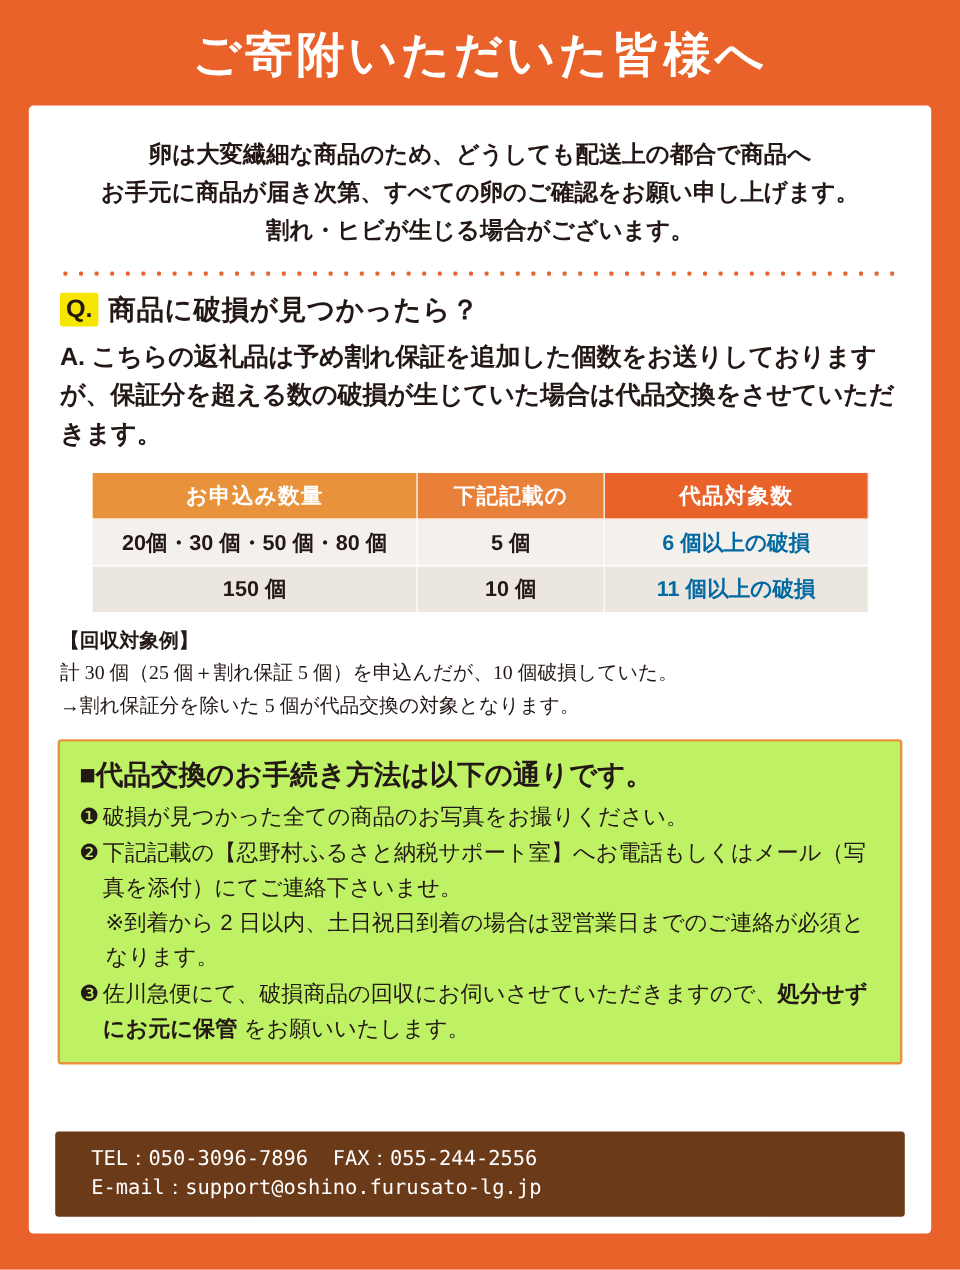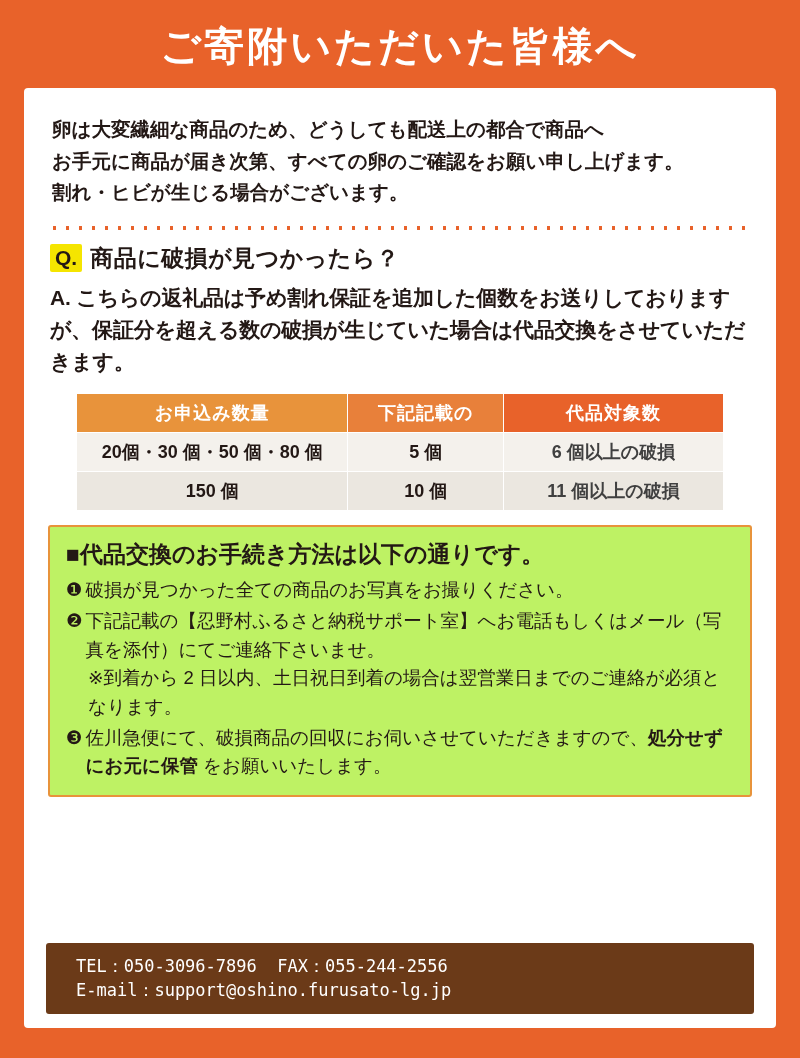--- a/index.html
+++ b/index.html
@@ -32,20 +32,21 @@
   }
   .card {
     background: #ffffff;
     border-radius: 4px;
     box-sizing: border-box;
     padding: 22px 22px 18px 22px;
     height: 940px;
     position: relative;
   }
   .intro {
+    text-align: center;
     font-size: 19.5px;
     font-weight: bold;
     line-height: 1.62;
     letter-spacing: 0px;
     margin: 4px 6px 0 6px;
   }
   .dotline {
     margin: 16px 2px 12px 2px;
     height: 6px;
     background-image: radial-gradient(circle, #e8622a 1.8px, rgba(0,0,0,0) 2px);
@@ -100,21 +101,21 @@
   table.warranty th.th-c { background: #e8622a; }
   table.warranty td {
     text-align: center;
     font-size: 18px;
     font-weight: bold;
     padding: 7px 0;
     border: 1px solid #ffffff;
     background: #f4f1ec;
   }
   table.warranty tr.row-alt td { background: #ebe7e0; }
-  table.warranty td.dmg { color: #404040; text-align: center; }
+  table.warranty td.dmg { color: #0369a1; text-align: center; }
   .example {
     margin: 8px 4px 0 4px;
     font-size: 16.5px;
     line-height: 1.62;
     font-family: "Liberation Serif", "DejaVu Serif", serif;
   }
   .example .lbl { font-weight: bold; }
   .procbox {
     margin: 14px 2px 0 2px;
     background: #bef264;
@@ -212,20 +213,25 @@
           <td class="dmg">6 個以上の破損</td>
         </tr>
         <tr class="row-alt">
           <td>150 個</td>
           <td>10 個</td>
           <td class="dmg">11 個以上の破損</td>
         </tr>
       </tbody>
     </table>
 
+    <div class="example">
+      <div class="lbl">【回収対象例】</div>
+      <div>計 30 個（25 個＋割れ保証 5 個）を申込んだが、10 個破損していた。</div>
+      <div>→割れ保証分を除いた 5 個が代品交換の対象となります。</div>
+    </div>
 
     <div class="procbox">
       <div class="proc-title">■代品交換のお手続き方法は以下の通りです。</div>
 
       <div class="proc-item">
         <span class="num">❶</span>
         <span class="body">破損が見つかった全ての商品のお写真をお撮りください。</span>
       </div>
 
       <div class="proc-item">

